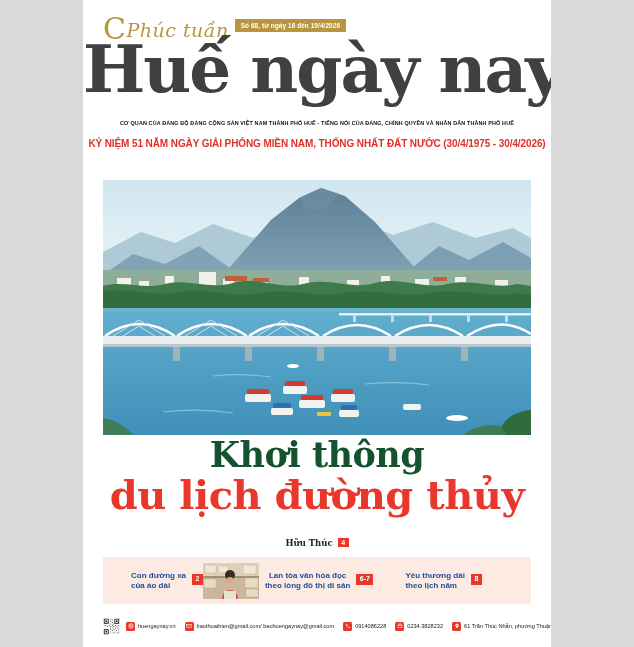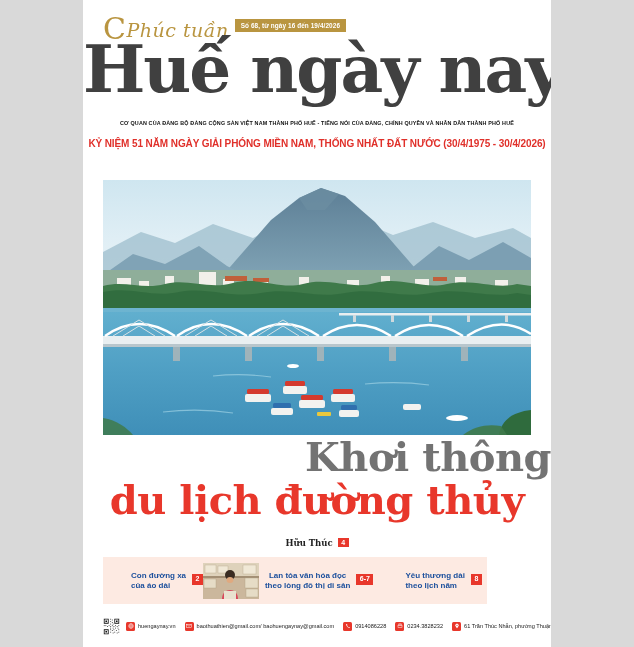--- a/index.html
+++ b/index.html
@@ -89,21 +89,21 @@
 
   
   .headline{
     position:absolute;top:437px;left:0;width:100%;
     text-align:center;
     font-family:"DejaVu Serif", serif;
     font-weight:bold;
     line-height:1.02;
   }
   .headline .l1{
-    display:block;color:#737373;font-size:40px;letter-spacing:-.5px;text-align:right;
+    display:block;color:#14532d;font-size:35px;letter-spacing:-.5px;
   }
   .headline .l2{
     display:block;color:#e8372b;font-size:40px;letter-spacing:-.5px;margin-top:2px;
   }
   .byline{
     position:absolute;top:538px;left:0;width:100%;
     text-align:center;
     font-family:"DejaVu Serif", serif;
     font-size:8.5px;
     font-weight:bold;
@@ -115,21 +115,21 @@
     font-family:"Liberation Sans", sans-serif;
     font-size:7px;font-weight:bold;
     padding:1px 3.5px;
     margin-left:5px;
     vertical-align:middle;
     position:relative;top:-1px;
   }
 
   
   .teasers{
-    position:absolute;left:20px;top:557px;width:384px;height:47px;
+    position:absolute;left:20px;top:557px;width:428px;height:47px;
     background:#fdeae2;
     display:flex;align-items:center;
   }
   .teaser{
     display:flex;align-items:center;
     color:#1b4f9c;
     font-size:8px;
     font-weight:bold;
     line-height:1.25;
   }

